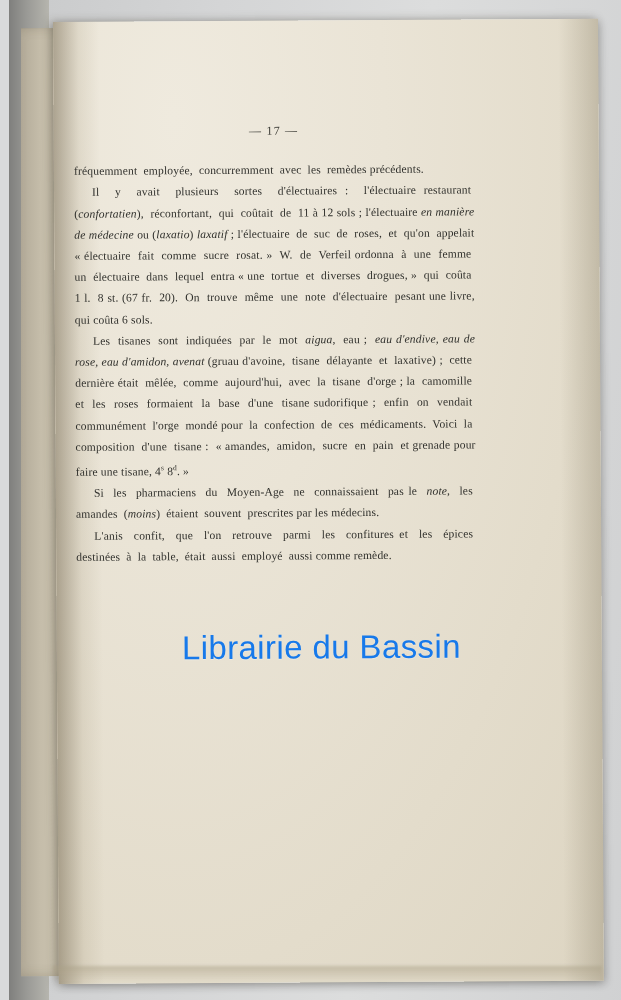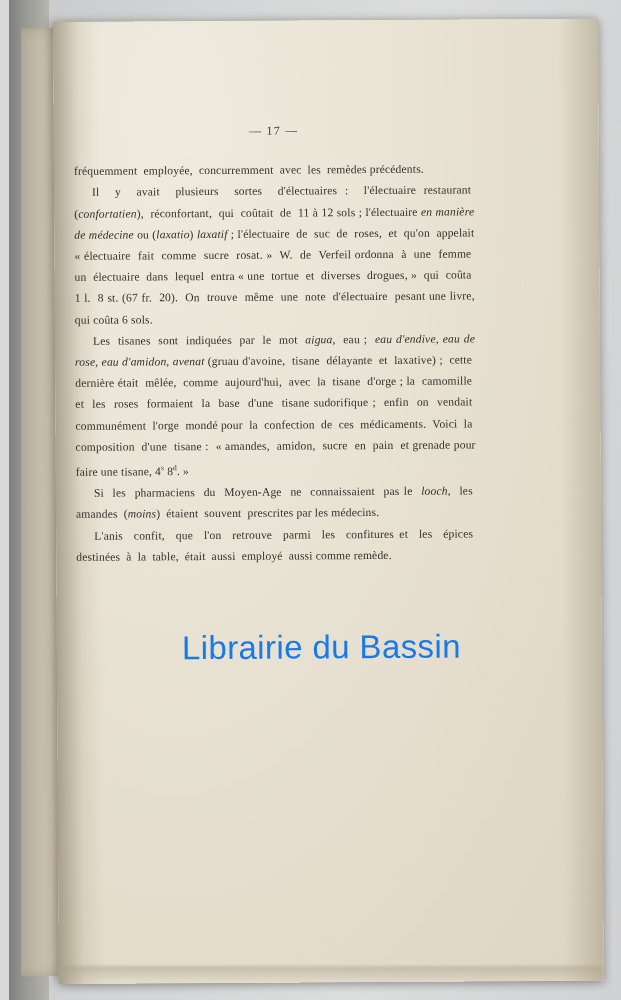--- a/index.html
+++ b/index.html
@@ -169,21 +169,21 @@
     <div class="text-col">
 
       <div class="folio">— 17 —</div>
 
       <p>fréquemment&nbsp; employée,&nbsp; concurremment&nbsp; avec&nbsp; les&nbsp; remèdes précédents.</p>
 
       <p class="indent">Il&nbsp; y&nbsp; avait&nbsp; plusieurs&nbsp; sortes&nbsp; d'électuaires :&nbsp; l'électuaire restaurant&nbsp; (<i>confortatien</i>),&nbsp; réconfortant,&nbsp; qui&nbsp; coûtait&nbsp; de&nbsp; 11 à 12 sols ; l'électuaire <i>en manière de médecine</i> ou (<i>laxatio</i>) <i>laxatif</i> ; l'électuaire&nbsp; de&nbsp; suc&nbsp; de&nbsp; roses,&nbsp; et&nbsp; qu'on&nbsp; appelait « électuaire&nbsp; fait&nbsp; comme&nbsp; sucre&nbsp; rosat. »&nbsp; W.&nbsp; de&nbsp; Verfeil ordonna&nbsp; à&nbsp; une&nbsp; femme&nbsp; un&nbsp; électuaire&nbsp; dans&nbsp; lequel&nbsp; entra « une&nbsp; tortue&nbsp; et&nbsp; diverses&nbsp; drogues, »&nbsp; qui&nbsp; coûta&nbsp; 1 l.&nbsp; 8 st. (67 fr.&nbsp; 20).&nbsp; On&nbsp; trouve&nbsp; même&nbsp; une&nbsp; note&nbsp; d'électuaire&nbsp; pesant une livre, qui coûta 6 sols.</p>
 
       <p class="indent">Les&nbsp; tisanes&nbsp; sont&nbsp; indiquées&nbsp; par&nbsp; le&nbsp; mot&nbsp; <i>aigua</i>,&nbsp; eau ;&nbsp; <i>eau d'endive, eau de rose, eau d'amidon, avenat</i> (gruau d'avoine,&nbsp; tisane&nbsp; délayante&nbsp; et&nbsp; laxative) ;&nbsp; cette&nbsp; dernière était&nbsp; mêlée,&nbsp; comme&nbsp; aujourd'hui,&nbsp; avec&nbsp; la&nbsp; tisane&nbsp; d'orge ; la&nbsp; camomille&nbsp; et&nbsp; les&nbsp; roses&nbsp; formaient&nbsp; la&nbsp; base&nbsp; d'une&nbsp; tisane sudorifique ;&nbsp; enfin&nbsp; on&nbsp; vendait&nbsp; communément&nbsp; l'orge&nbsp; mondé pour&nbsp; la&nbsp; confection&nbsp; de&nbsp; ces&nbsp; médicaments.&nbsp; Voici&nbsp; la&nbsp; composition&nbsp; d'une&nbsp; tisane :&nbsp; « amandes,&nbsp; amidon,&nbsp; sucre&nbsp; en&nbsp; pain&nbsp; et grenade pour faire une tisane, 4<sup>s</sup> 8<sup>d</sup>. »</p>
 
-      <p class="indent">Si&nbsp; les&nbsp; pharmaciens&nbsp; du&nbsp; Moyen-Age&nbsp; ne&nbsp; connaissaient&nbsp; pas le&nbsp; <i>looch</i>,&nbsp; les&nbsp; amandes&nbsp; (<i>moins</i>)&nbsp; étaient&nbsp; souvent&nbsp; prescrites par les médecins.</p>
+      <p class="indent">Si&nbsp; les&nbsp; pharmaciens&nbsp; du&nbsp; Moyen-Age&nbsp; ne&nbsp; connaissaient&nbsp; pas le&nbsp; <i>note</i>,&nbsp; les&nbsp; amandes&nbsp; (<i>moins</i>)&nbsp; étaient&nbsp; souvent&nbsp; prescrites par les médecins.</p>
 
       <p class="indent">L'anis&nbsp; confit,&nbsp; que&nbsp; l'on&nbsp; retrouve&nbsp; parmi&nbsp; les&nbsp; confitures et&nbsp; les&nbsp; épices&nbsp; destinées&nbsp; à&nbsp; la&nbsp; table,&nbsp; était&nbsp; aussi&nbsp; employé&nbsp; aussi comme remède.</p>
 
     </div>
 
     <div class="watermark">Librairie du Bassin</div>
   </div>
 
   <div class="page-edge-bottom"></div>
 

